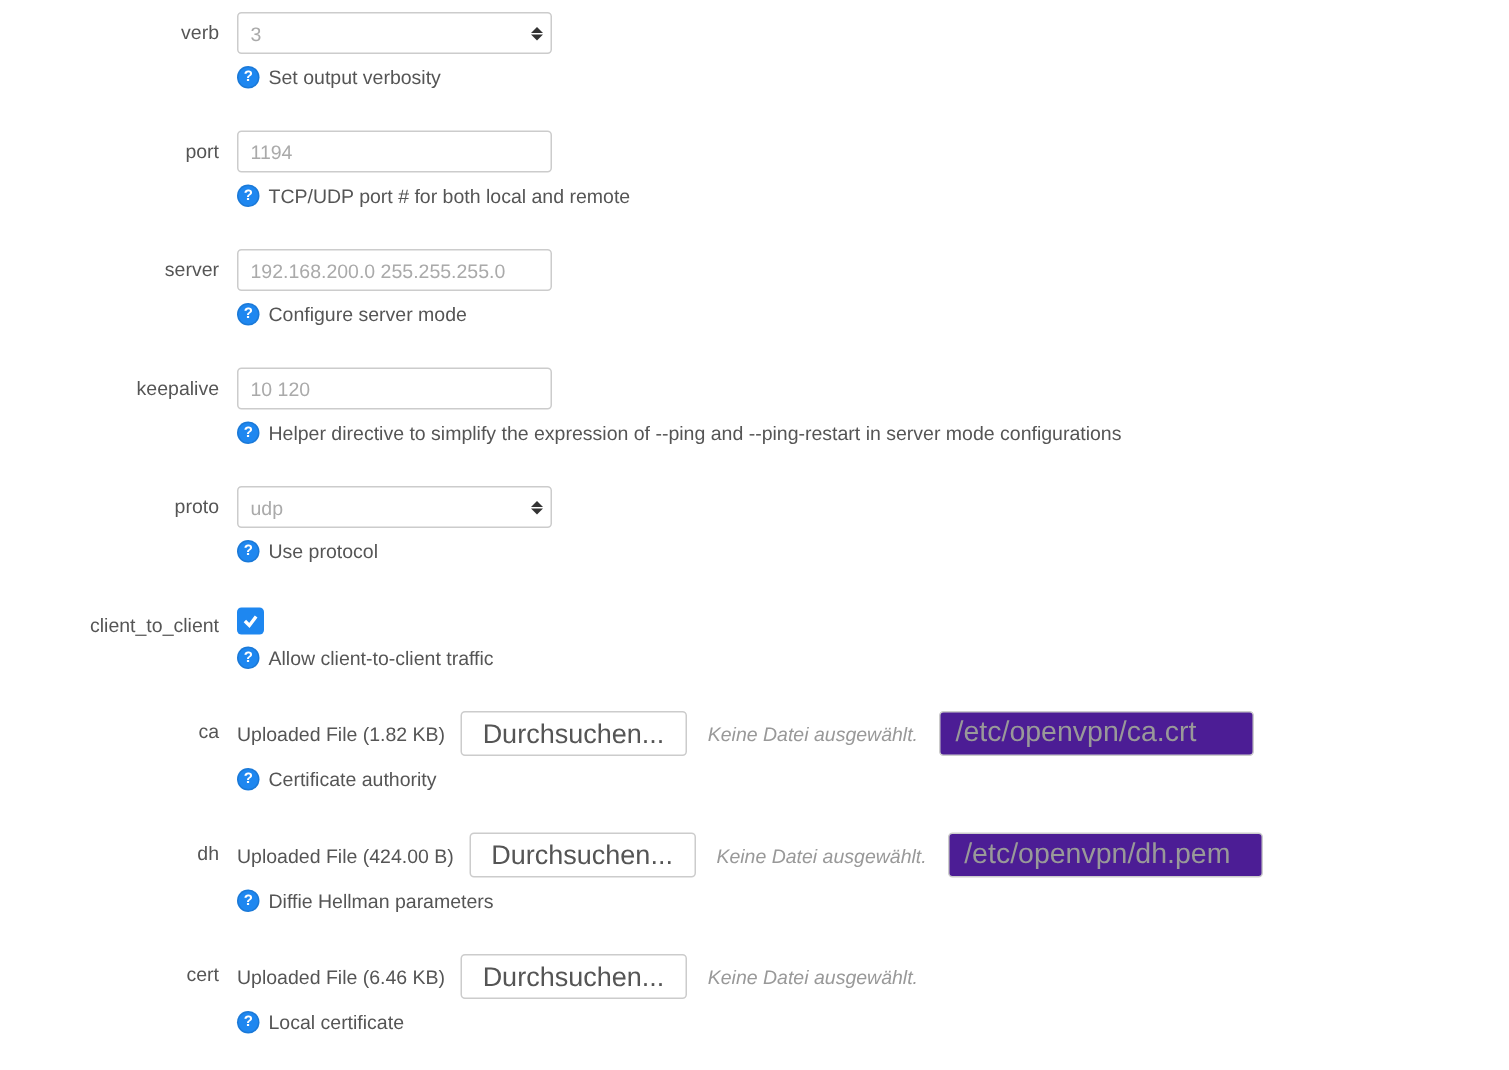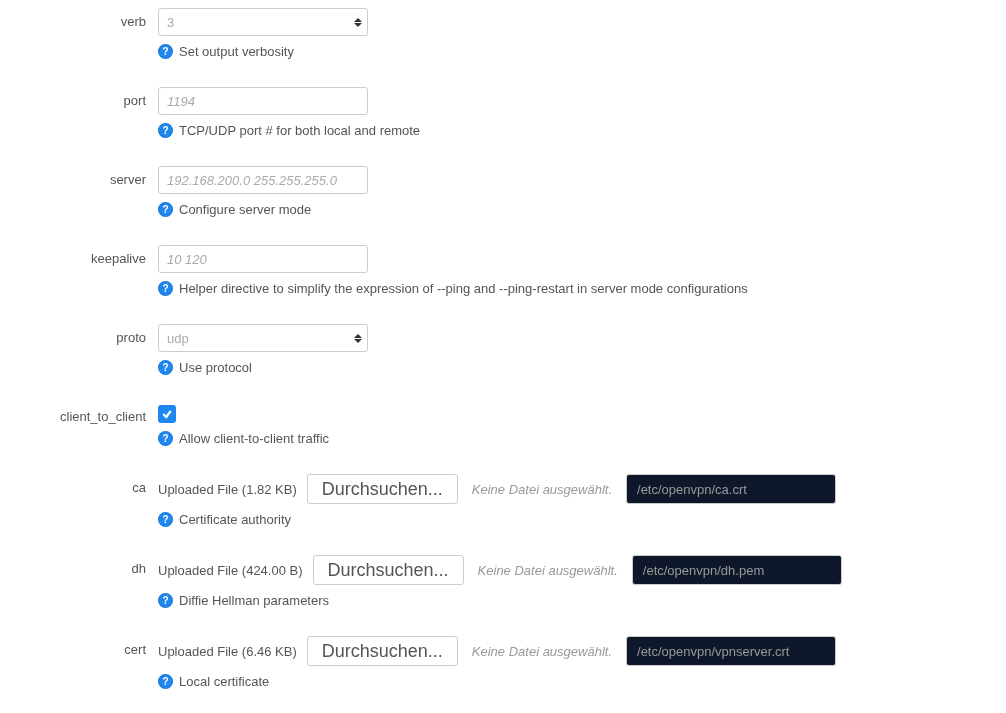--- a/index.html
+++ b/index.html
@@ -61,21 +61,21 @@
     justify-content: center;
     align-items: center;
   }
   .select-caret .up, .select-caret .down {
     width: 0; height: 0;
     border-left: 4px solid transparent;
     border-right: 4px solid transparent;
   }
   .select-caret .up { border-bottom: 4px solid #333; }
   .select-caret .down { border-top: 4px solid #333; }
-  .text-input { width: 210px; font-style: italic; }
+  .text-input { width: 210px; }
   .hint {
     display: flex;
     align-items: center;
     gap: 6px;
     margin-top: 8px;
     color: #555;
   }
   .help-icon {
     width: 15px;
     height: 15px;
@@ -127,24 +127,24 @@
   .no-file {
     color: #999;
     padding: 0 14px;
     font-style: italic;
   }
   .path-input {
     height: 30px;
     width: 210px;
     border: 1px solid #ccc;
     border-radius: 3px;
-    background: #0f172a;
+    background: #4c1d95;
     color: #999;
     padding: 0 10px;
-    font-size: 13px;
+    font-size: 19px;
     display: inline-flex;
     align-items: center;
     margin-left: 0;
   }
 </style>
 </head>
 <body>
 
 <div class="form-wrap">
 
@@ -262,21 +262,20 @@
     </div>
   </div>
 
   <div class="row">
     <div class="label-col">cert</div>
     <div class="field-col">
       <div class="file-line">
         <span class="uploaded-label">Uploaded File (6.46 KB)</span>
         <span class="browse-btn">Durchsuchen...</span>
         <span class="no-file">Keine Datei ausgewählt.</span>
-        <span class="path-input">/etc/openvpn/vpnserver.crt</span>
       </div>
       <div class="hint">
         <span class="help-icon">?</span>
         <span>Local certificate</span>
       </div>
     </div>
   </div>
 
 </div>
 

